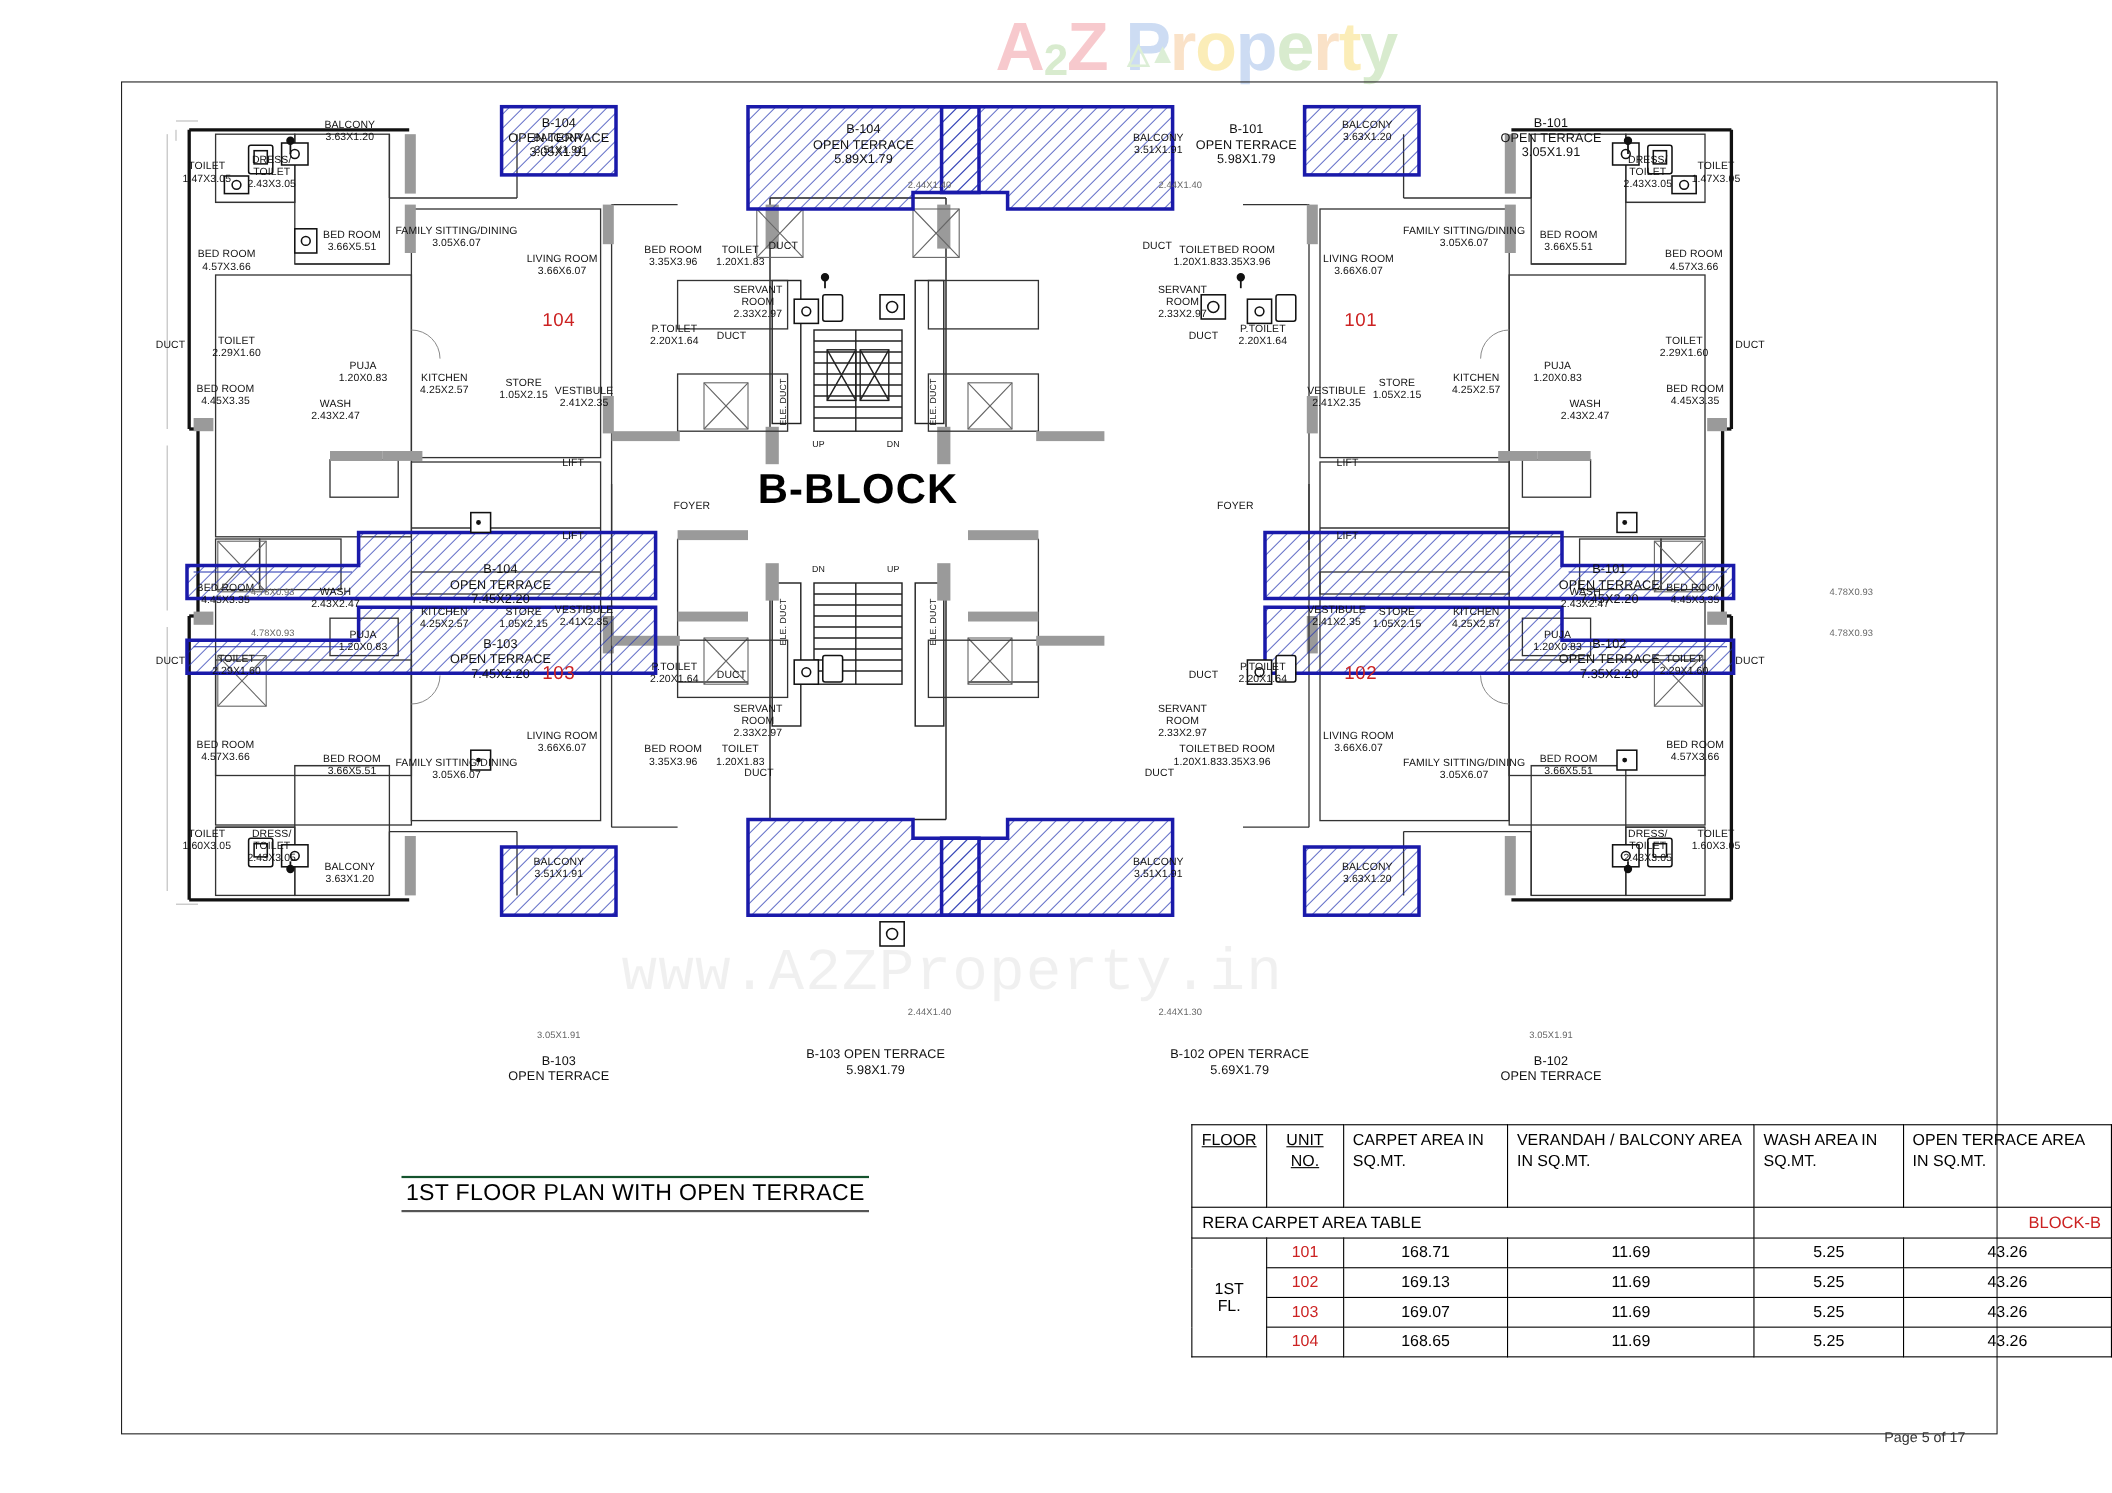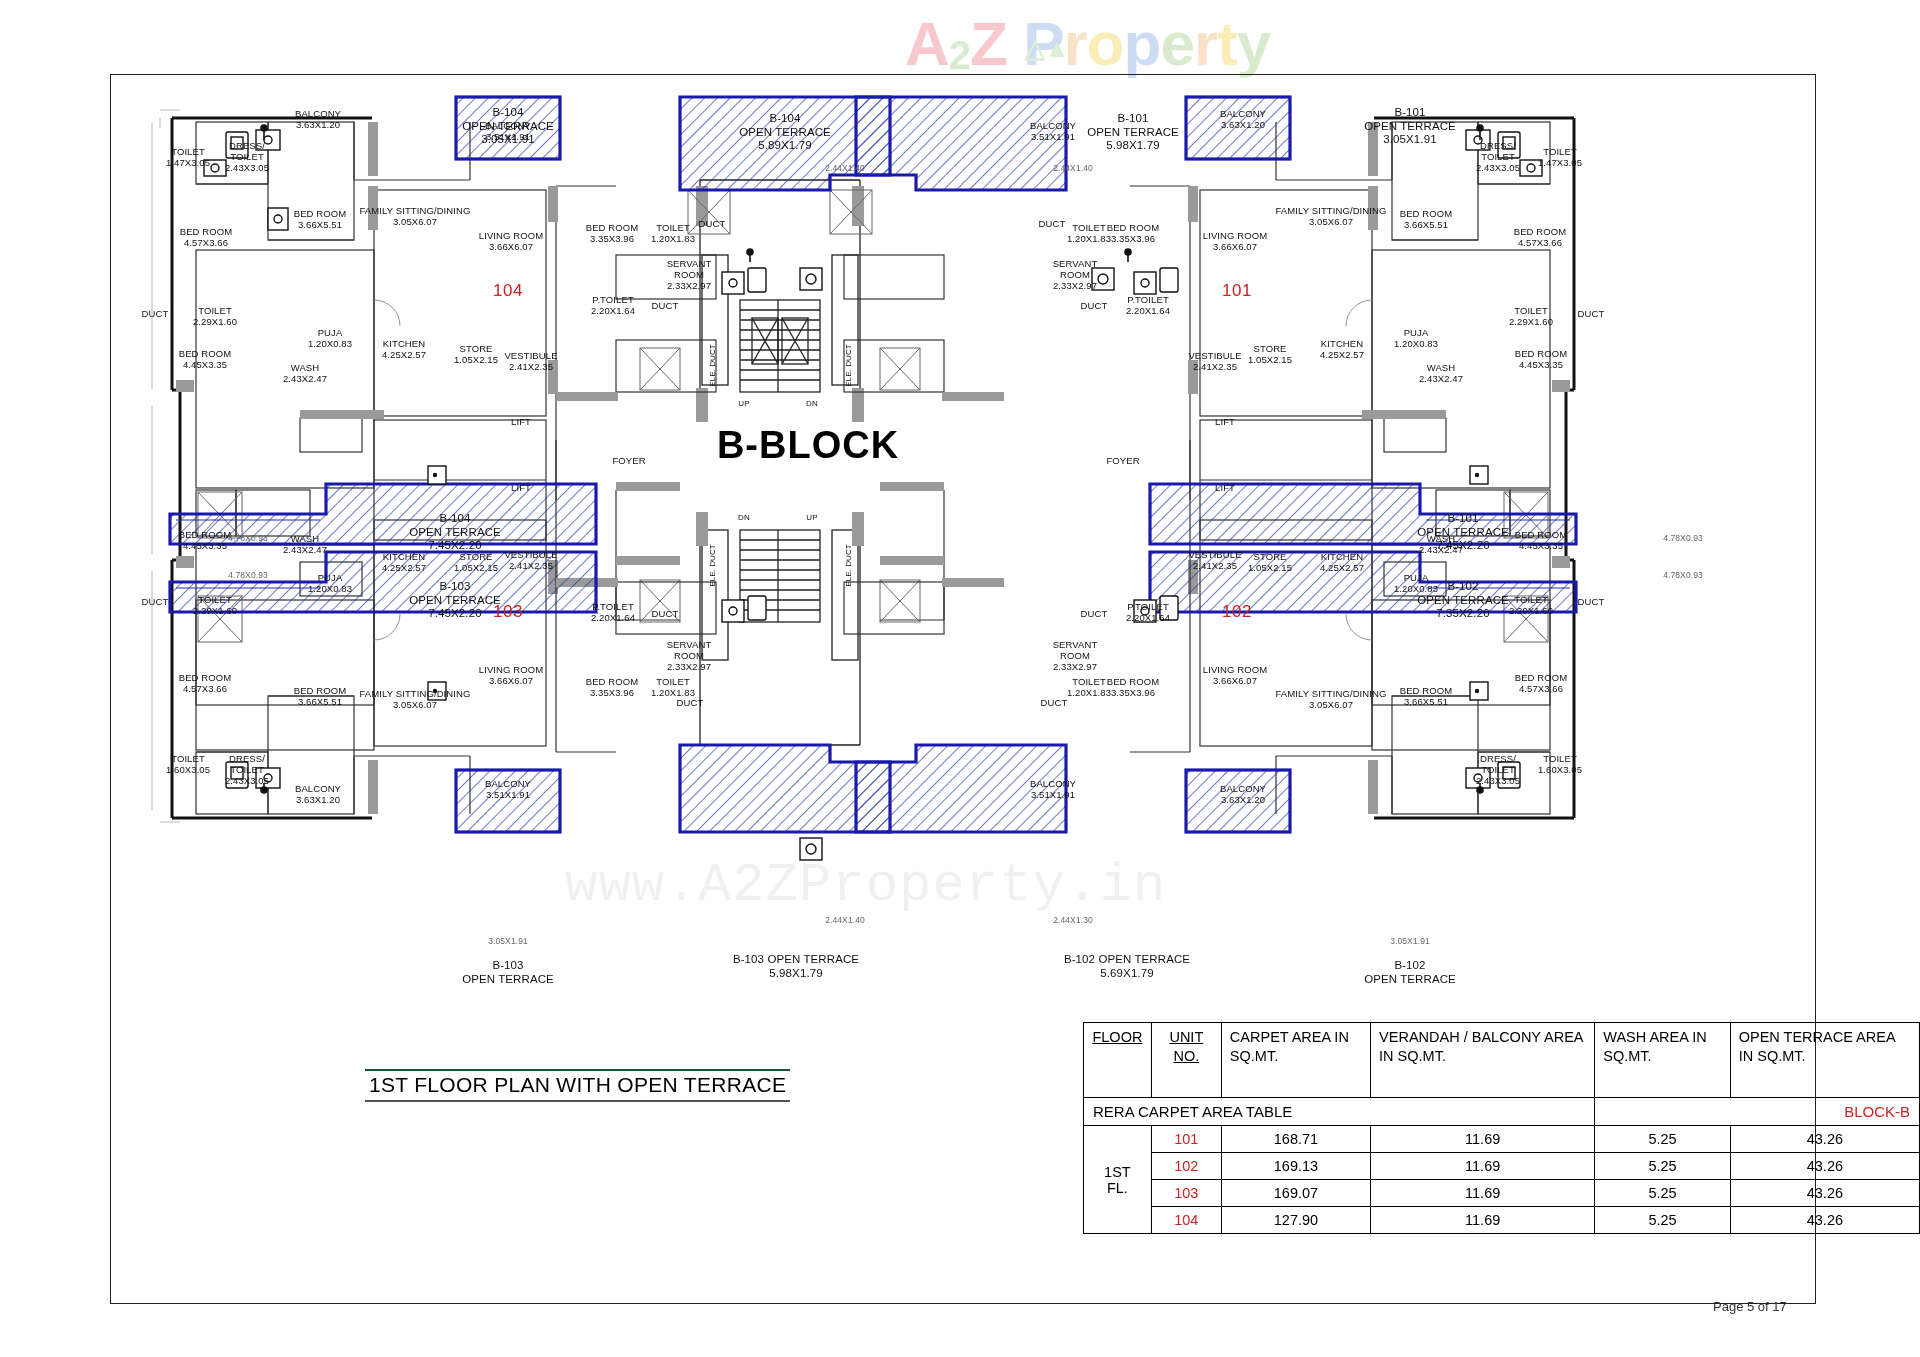--- a/index.html
+++ b/index.html
@@ -32,21 +32,21 @@
 
   
   #plan{position:absolute;left:0;top:0;width:1920px;height:1357px;}
   #plan svg{position:absolute;left:0;top:0;}
 
   
   .lbl{position:absolute;font-size:9.5px;line-height:11px;text-align:center;
        color:#111;white-space:nowrap;transform:translateX(-50%);
        letter-spacing:.1px;}
   .lbl.unit{font-size:17px;color:#cc2222;font-weight:500;letter-spacing:.5px;}
-  .lbl.block{font-size:38px;font-weight:bold;letter-spacing:1px;color:#000;margin-left:28px;}
+  .lbl.block{font-size:38px;font-weight:bold;letter-spacing:1px;color:#000;}
   .lbl.terr{font-size:11.5px;line-height:13.5px;color:#111;}
   .lbl.dim-faint{font-size:8.5px;color:#666;}
   .lbl.vert{transform:translateX(-50%) rotate(-90deg);transform-origin:center;}
   .lbl.tiny{font-size:8px;}
 
   
   #plan-title{position:absolute;left:365px;top:1069px;font-size:21px;
       letter-spacing:.3px;border-top:2px solid #14532d;border-bottom:2px solid #555;
       padding:2px 4px 3px 4px;}
 
@@ -690,21 +690,21 @@
       </tr>
       <tr>
         <td class="unit">103</td>
         <td>169.07</td>
         <td>11.69</td>
         <td>5.25</td>
         <td>43.26</td>
       </tr>
       <tr>
         <td class="unit">104</td>
-        <td>127.90</td>
+        <td>168.65</td>
         <td>11.69</td>
         <td>5.25</td>
         <td>43.26</td>
       </tr>
     </tbody>
 </table>
 
 <div id="page-no">Page 5 of 17</div>
 
 </body></html>

